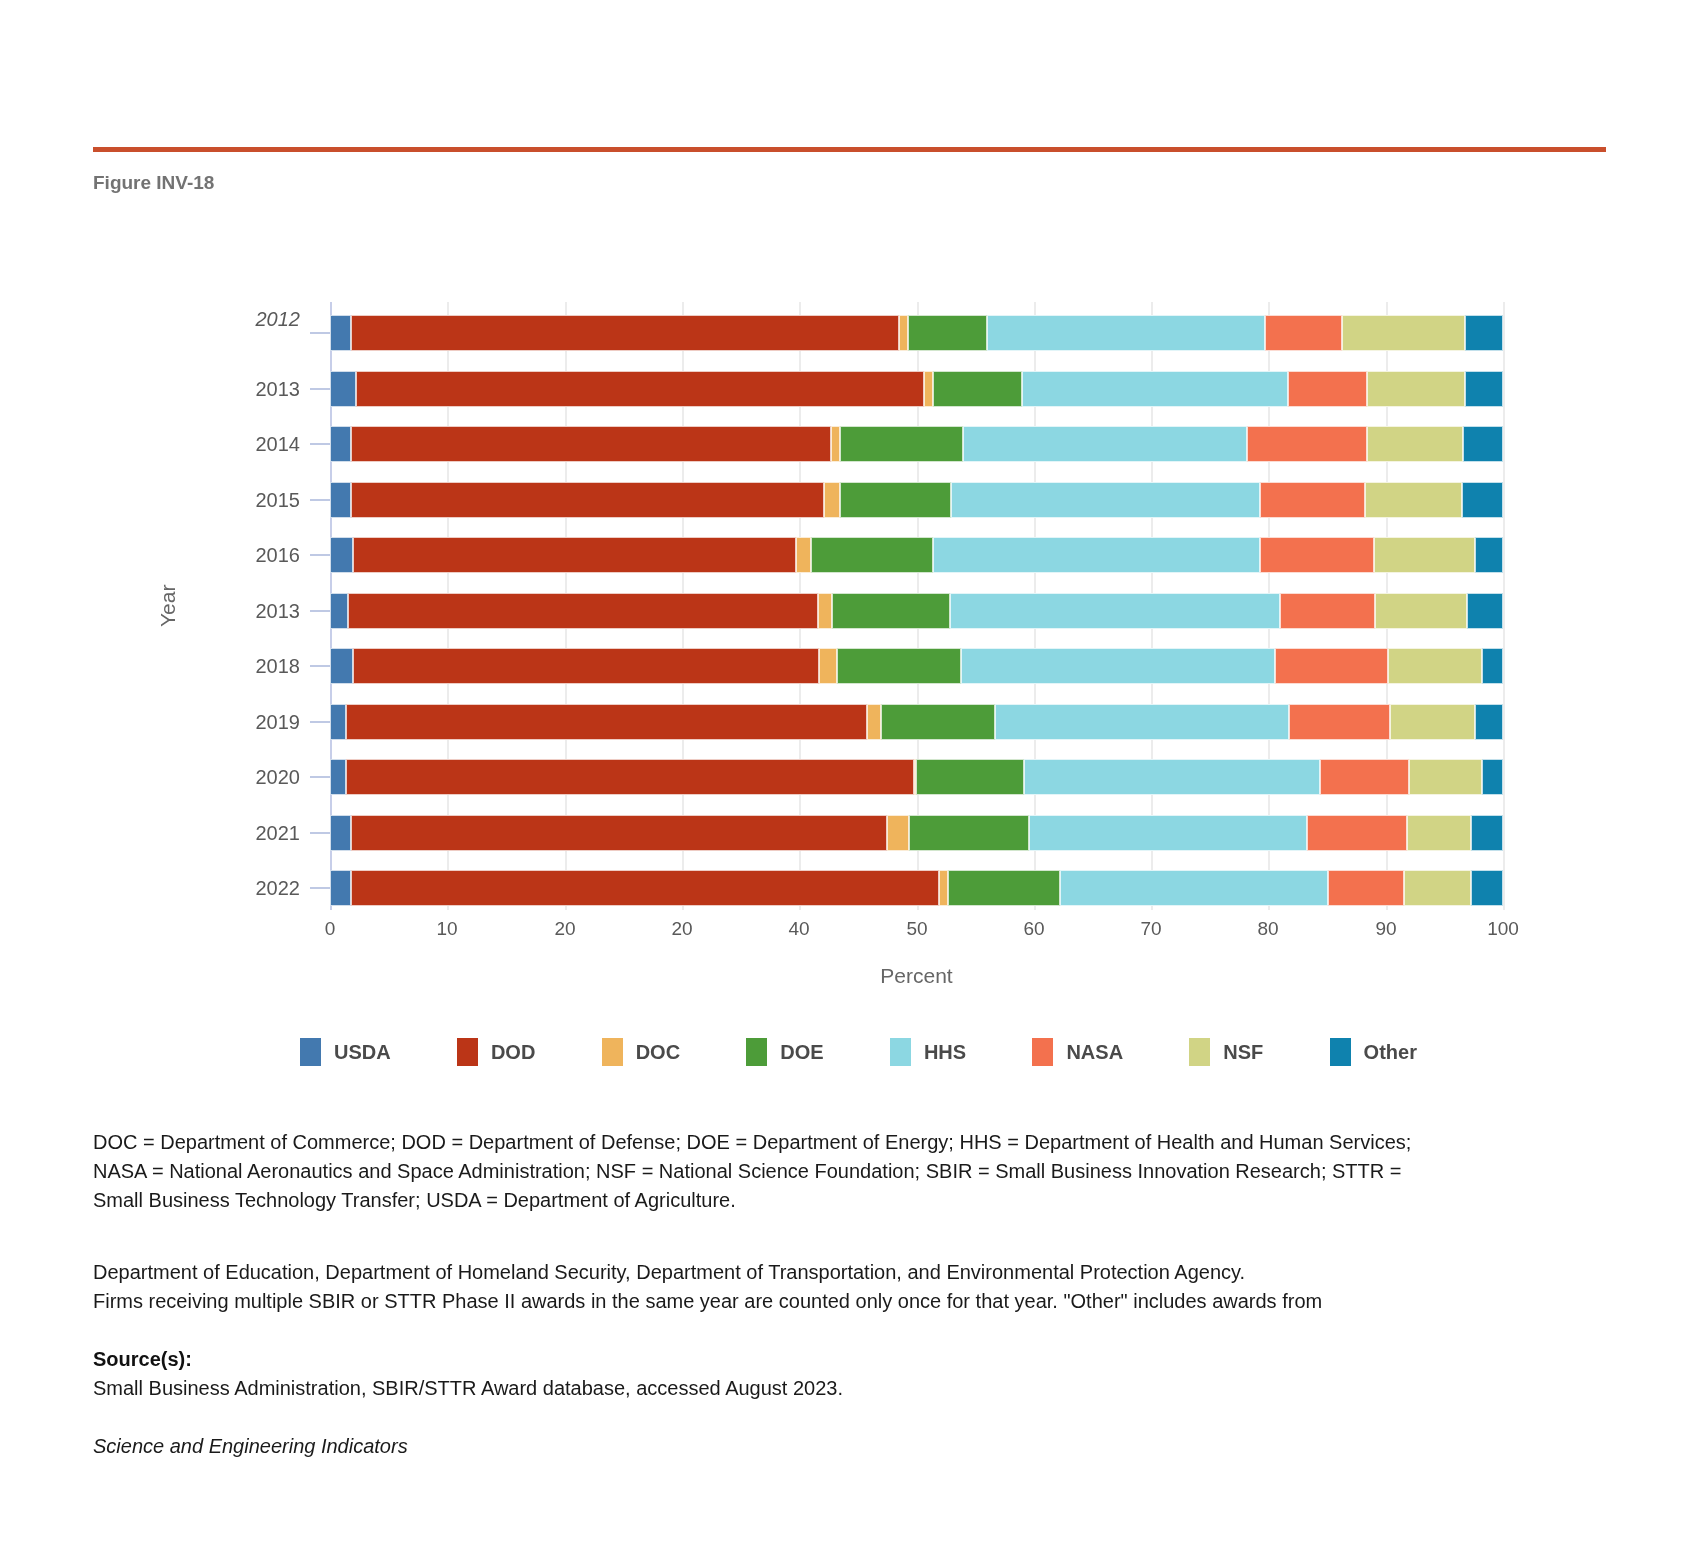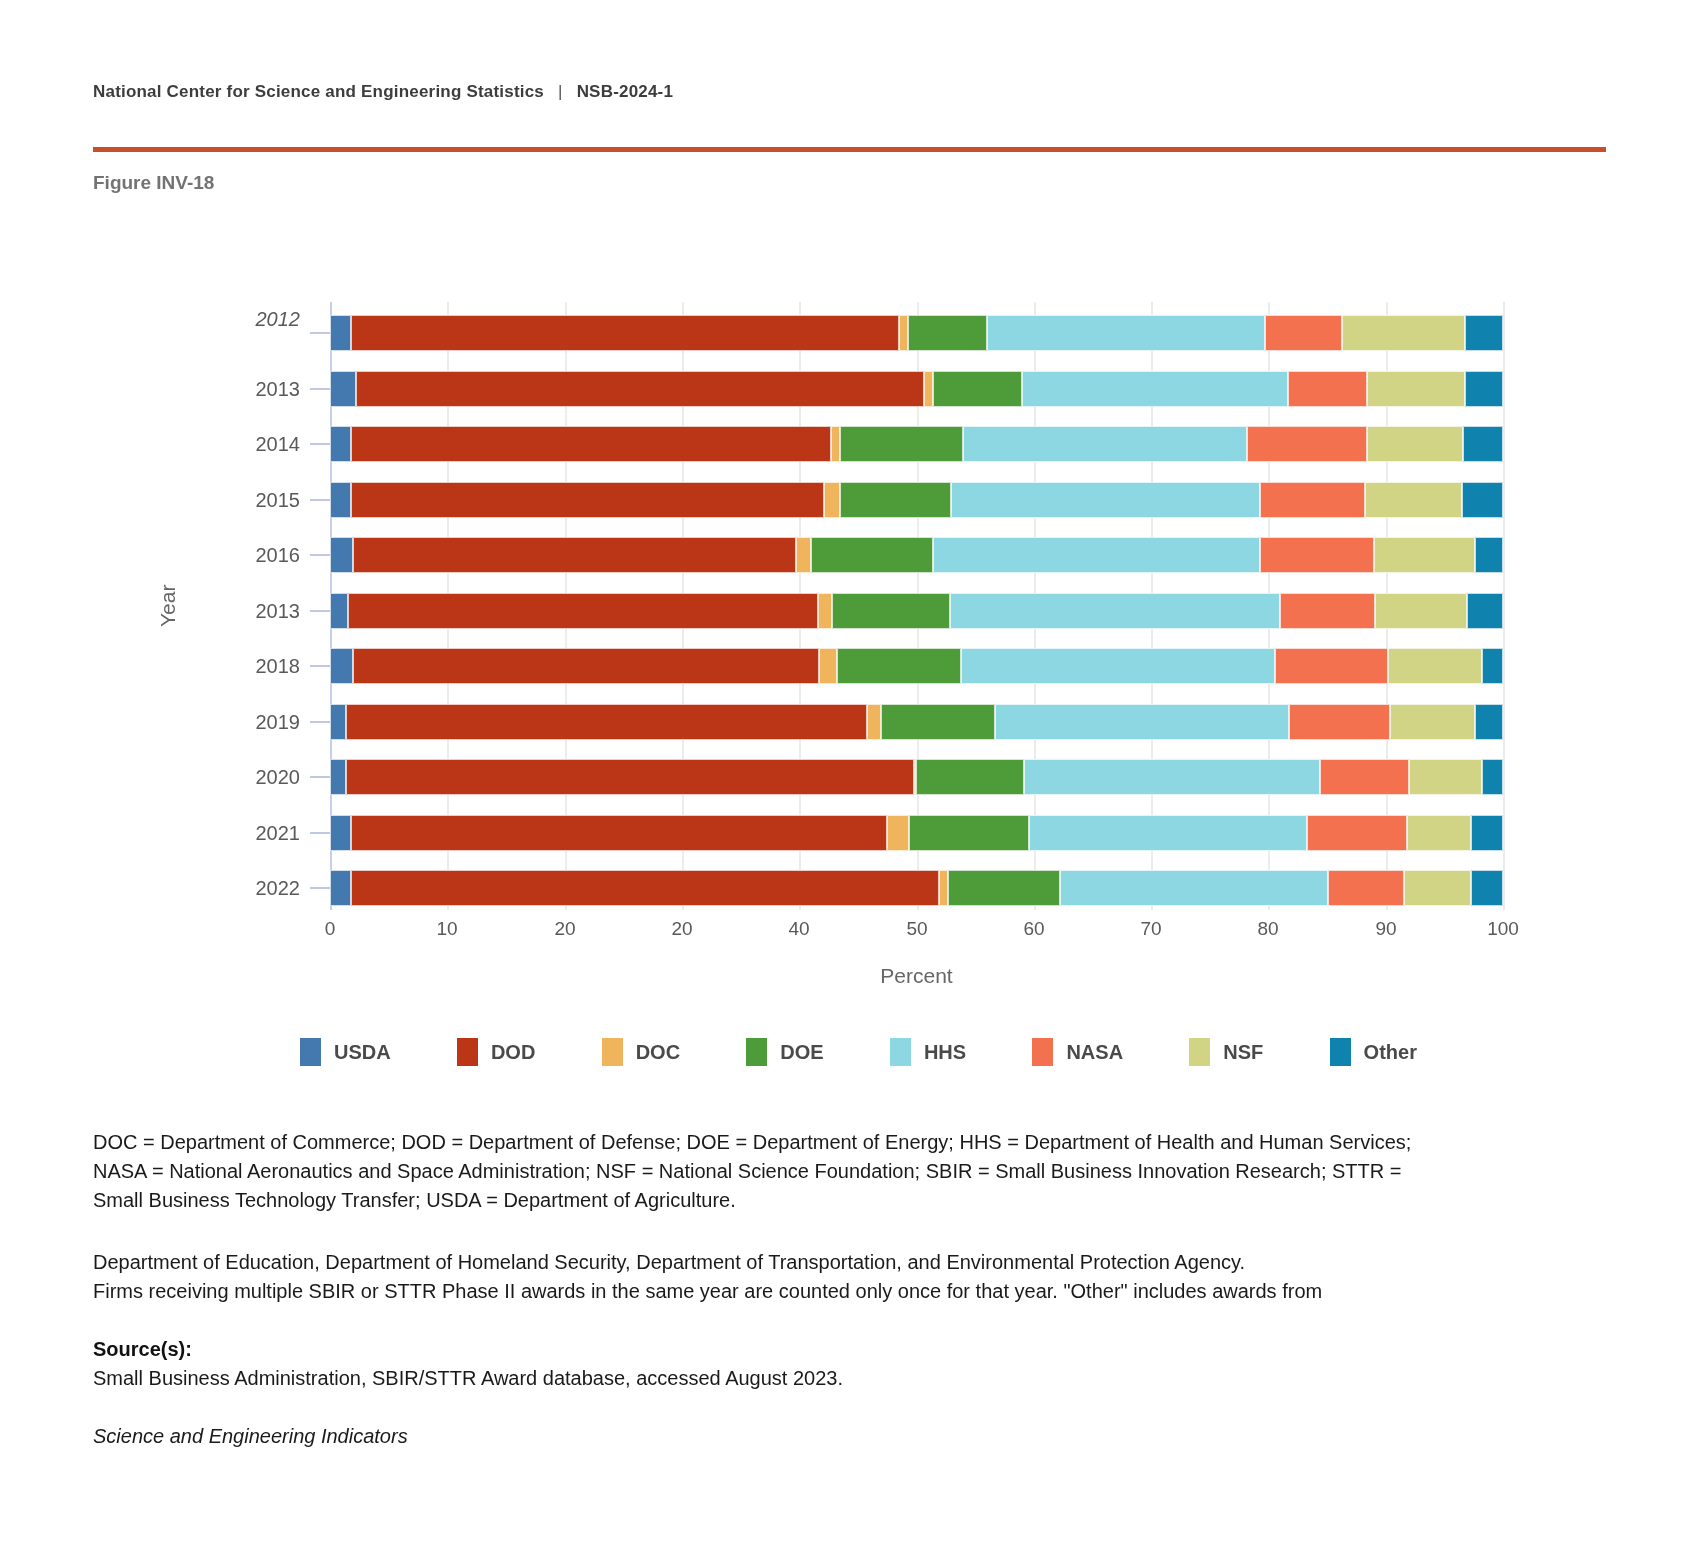--- a/index.html
+++ b/index.html
@@ -60,33 +60,30 @@
     position: absolute; left: 300px; top: 1036px; width: 1117px; height: 32px;
     display: flex; justify-content: space-between; align-items: center;
   }
   .legend-item { display: flex; align-items: center; cursor: pointer; }
   .legend-swatch { display: inline-block; width: 21px; height: 28px; }
   .legend-label { margin-left: 13px; font-size: 20px; font-weight: bold; color: #4a4a4a; }
   
   .footnotes { position: absolute; left: 93px; top: 1128px; width: 1530px; }
   .fn-line { font-size: 20px; color: #1a1a1a; line-height: 29px; white-space: nowrap; }
   .fn-label { font-size: 20px; color: #111111; font-weight: bold; line-height: 29px; }
-  .abbr-block { margin-bottom: 33px; }
+  .abbr-block { margin-bottom: 43px; }
   .note-block { margin-bottom: 29px; }
   .source-block { margin-bottom: 29px; }
   .footer-italic { font-size: 20px; color: #1a1a1a; font-style: italic; line-height: 29px; }
 </style>
 </head>
 <body>
 
 <div class="page">
 
-  <div class="report-header">
-    <span>National Center for Science and Engineering Statistics</span><span class="sep">|</span><span>NSB-2024-1</span>
-  </div>
 
   <div class="rule"></div>
 
   <div class="fig-label">Figure INV-18</div>
 
   <div class="y-axis-title">Year</div>
 
   <div class="yticks" id="yticks">
       <div class="ytick-label" style="top: 4px; font-style: italic;">2012</div>
       <div class="ytick-dash" style="top: 30px;"></div>

